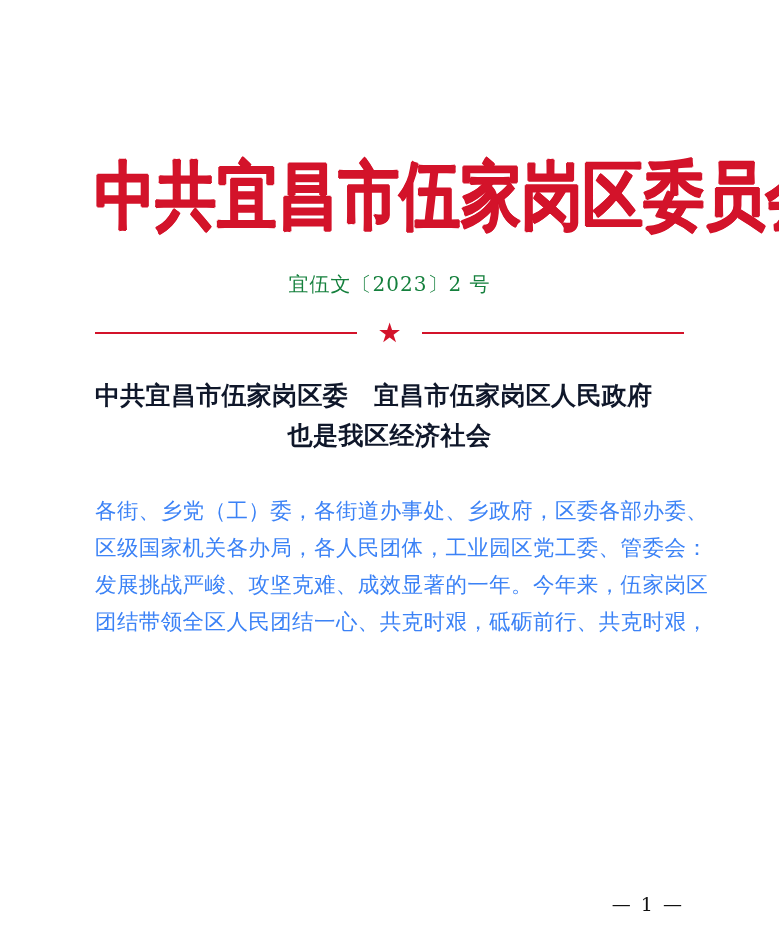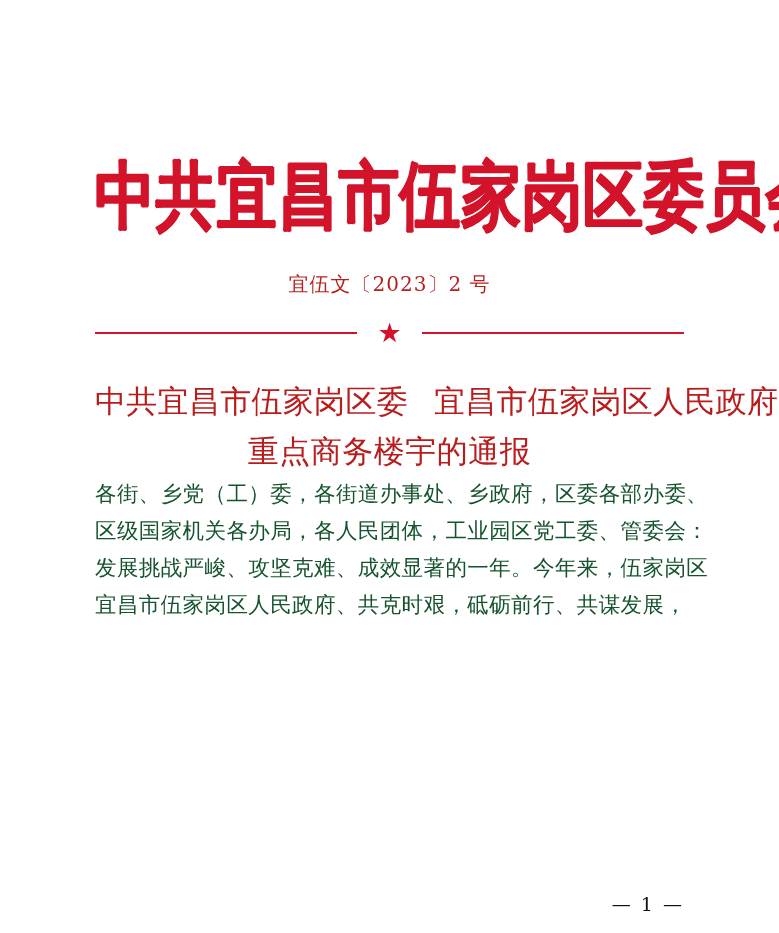--- a/index.html
+++ b/index.html
@@ -43,21 +43,21 @@
       0 1px 0 #d3132a,
       0 -1px 0 #d3132a;
   }
 
   
   .doc-number {
     text-align: center;
     margin-top: 78px;
     font-size: 20px;
     letter-spacing: 1px;
-    color: #b91c1c;
+    color: #15803d;
   }
 
   
   .red-rule {
     position: relative;
     margin: 26px 0 0 0;
     height: 18px;
   }
   .red-rule .bar {
     position: absolute;
@@ -75,42 +75,43 @@
     color: #d3132a;
     font-size: 27px;
     line-height: 18px;
     font-family: "DejaVu Sans", "Liberation Sans", sans-serif;
   }
 
   
   .doc-title {
     margin-top: 34px;
     text-align: center;
-    font-weight: normal;
-    font-size: 31px;
+    font-weight: bold;
+    font-size: 25px;
     line-height: 1.62;
     letter-spacing: 0.5px;
-    color: #b91c1c;
+    color: #0f172a;
   }
   .doc-title .line {
     display: block;
     white-space: nowrap;
   }
   .doc-title .line.l1 {
     text-align: left;
     letter-spacing: 0.3px;
   }
   .doc-title .gap { display: inline-block; width: 26px; }
 
   
   .body-text {
+    margin-top: 36px;
     font-size: 21.5px;
     line-height: 1.72;
     letter-spacing: 0.4px;
-    color: #14532d;
+    color: #3b82f6;
     text-align: justify;
     text-justify: inter-ideograph;
   }
   .body-text p {
     margin: 0;
     white-space: nowrap;
   }
   .body-text p.indent {
     text-indent: 2em;
   }
@@ -137,25 +138,25 @@
   <div class="red-rule">
     <span class="bar left"></span>
     <span class="star">★</span>
     <span class="bar right"></span>
   </div>
 
   <div class="doc-title">
     <span class="line l1">
       <span>中共宜昌市伍家岗区委</span><span class="gap"></span><span>宜昌市伍家岗区人民政府</span>
     </span>
-    <span class="line">重点商务楼宇的通报</span>
+    <span class="line">也是我区经济社会</span>
   </div>
 
   <div class="body-text">
     <p>各街、乡党（工）委，各街道办事处、乡政府，区委各部办委、</p>
     <p>区级国家机关各办局，各人民团体，工业园区党工委、管委会：</p>
     <p>发展挑战严峻、攻坚克难、成效显著的一年。今年来，伍家岗区</p>
-    <p>宜昌市伍家岗区人民政府、共克时艰，砥砺前行、共谋发展，</p>
+    <p>团结带领全区人民团结一心、共克时艰，砥砺前行、共克时艰，</p>
   </div>
 
   <div class="page-footer">— 1 —</div>
 
 </div>
 
 </body></html>

